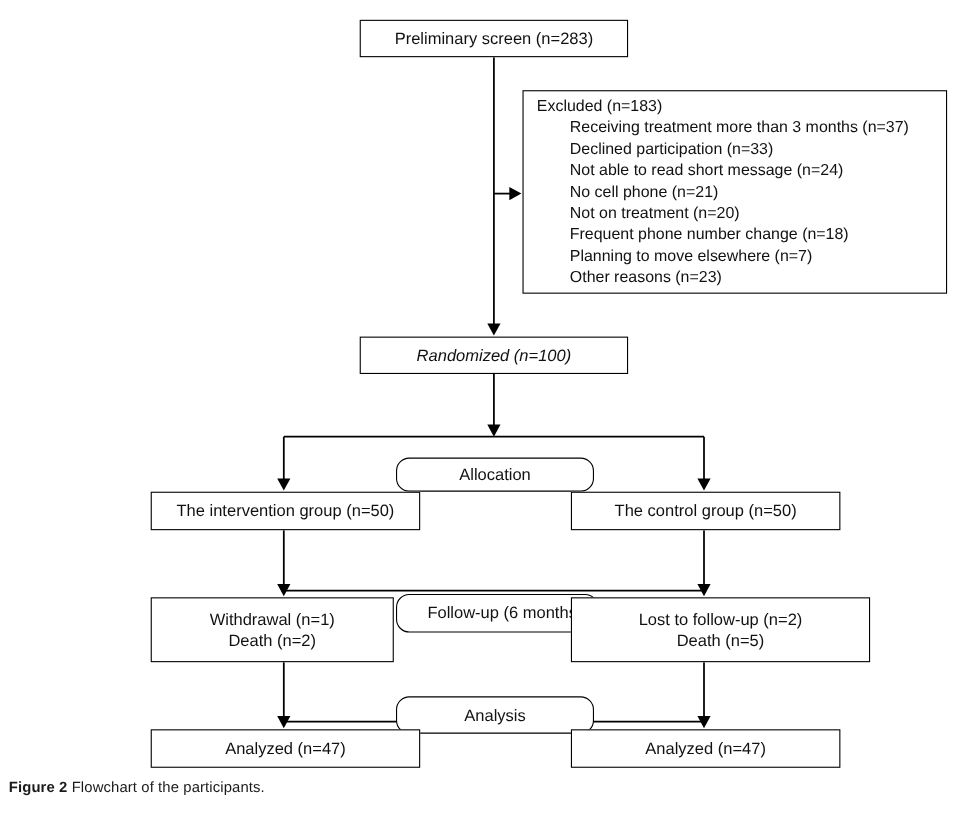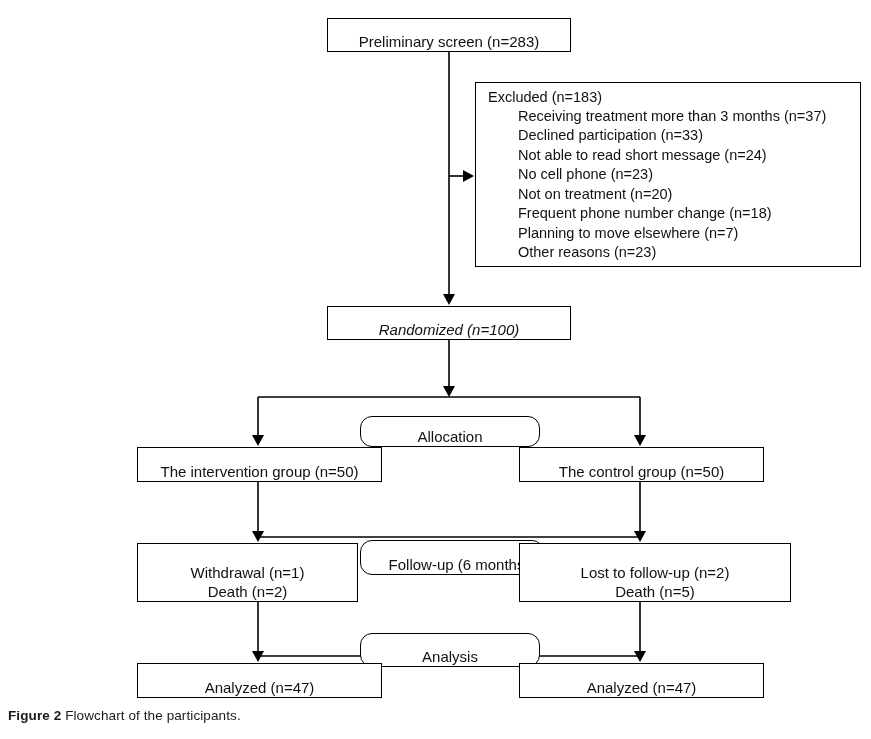--- a/index.html
+++ b/index.html
@@ -23,32 +23,32 @@
   }
   .box {
     position: absolute;
     box-sizing: border-box;
     border: 1.6px solid #000000;
     background: #ffffff;
     color: #111111;
     display: flex;
     flex-direction: column;
     align-items: center;
-    justify-content: flex-end;
+    justify-content: center;
     text-align: center;
     font-size: 15px;
     line-height: 19px;
     z-index: 2;
   }
   .rounded {
     border-radius: 12px;
   }
   .box-preliminary { left: 327px; top: 18px;  width: 244px; height: 34px; }
   .box-excluded    { left: 475px; top: 82px;  width: 386px; height: 185px;
-                     align-items: flex-start; justify-content: center;
+                     align-items: flex-start; justify-content: space-between;
                      text-align: left; padding: 5px 8px 4px 12px;
                      font-size: 14.5px; line-height: 19.4px; }
   .excluded-item   { padding-left: 30px; }
   .box-randomized  { left: 327px; top: 306px; width: 244px; height: 34px; font-style: italic; }
   .box-allocation  { left: 360px; top: 416px; width: 180px; height: 31px; }
   .box-intervention{ left: 137px; top: 447px; width: 245px; height: 35px; }
   .box-control     { left: 519px; top: 447px; width: 245px; height: 35px; }
   .box-followup    { left: 360px; top: 540px; width: 184px; height: 35px; padding-left: 14px; }
   .box-withdrawal  { left: 137px; top: 543px; width: 221px; height: 59px; }
   .box-lost        { left: 519px; top: 543px; width: 272px; height: 59px; }
@@ -105,21 +105,21 @@
 
   <div class="box box-preliminary">
     <div>Preliminary screen (n=283)</div>
   </div>
 
   <div class="box box-excluded">
     <div>Excluded (n=183)</div>
     <div class="excluded-item">Receiving treatment more than 3 months (n=37)</div>
     <div class="excluded-item">Declined participation (n=33)</div>
     <div class="excluded-item">Not able to read short message (n=24)</div>
-    <div class="excluded-item">No cell phone (n=23)</div>
+    <div class="excluded-item">No cell phone (n=21)</div>
     <div class="excluded-item">Not on treatment (n=20)</div>
     <div class="excluded-item">Frequent phone number change (n=18)</div>
     <div class="excluded-item">Planning to move elsewhere (n=7)</div>
     <div class="excluded-item">Other reasons (n=23)</div>
   </div>
 
   <div class="box box-randomized">
     <div>Randomized (n=100)</div>
   </div>
 

